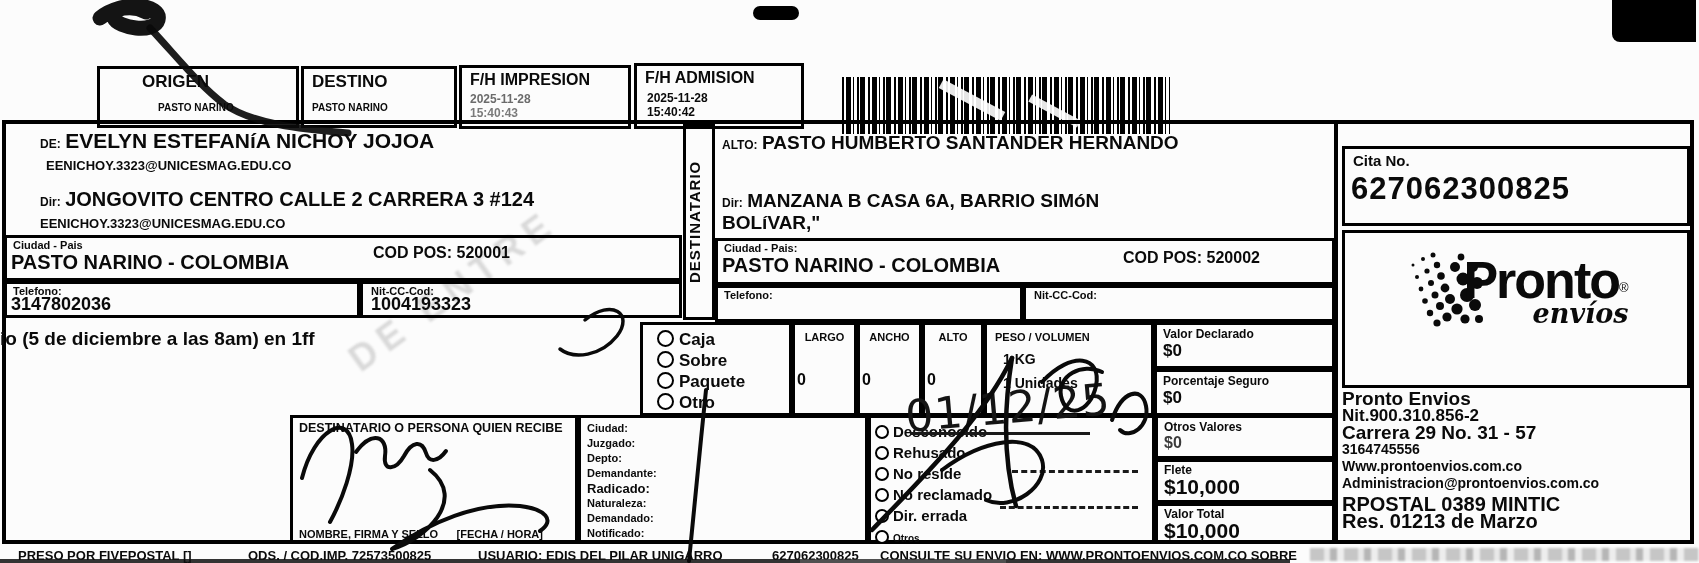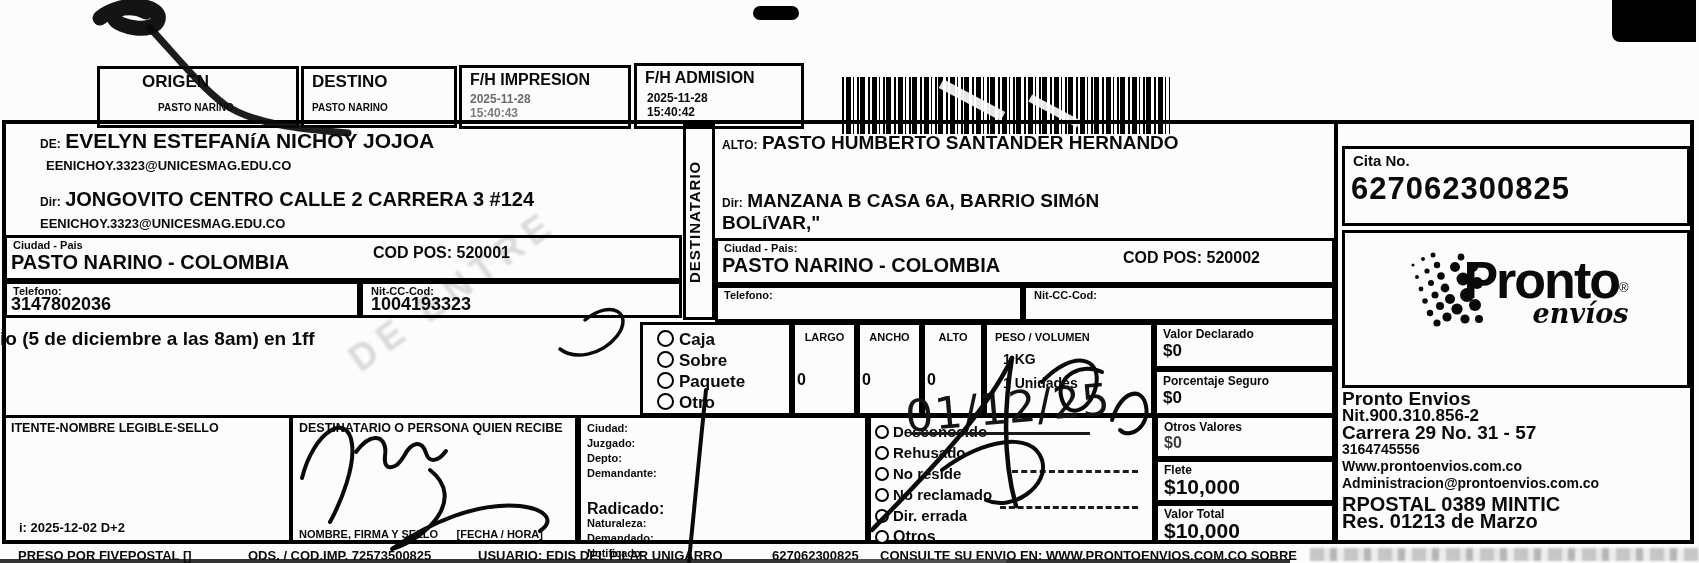--- a/index.html
+++ b/index.html
@@ -200,48 +200,44 @@
   </div>
   <div class="abs b" style="left:1154px;top:322px;width:181px;height:47px;">
     <div class="bold" style="font-size:12px;padding:2px 0 0 6px;">Valor Declarado</div>
     <div class="bold" style="font-size:17px;padding:0 0 0 6px;">$0</div>
   </div>
   <div class="abs b" style="left:1154px;top:369px;width:181px;height:47px;">
     <div class="bold" style="font-size:12px;padding:2px 0 0 6px;">Porcentaje Seguro</div>
     <div class="bold" style="font-size:17px;padding:0 0 0 6px;">$0</div>
   </div>
 
-  <div class="abs b" style="left:2px;top:415px;width:290px;height:129px;">
-    <div class="bold" style="font-size:12.5px;padding:3px 0 0 6px;">ITENTE-NOMBRE LEGIBLE-SELLO</div>
-    <div class="abs bold" style="left:14px;top:102px;font-size:13px;">i: 2025-12-02 D+2</div>
-  </div>
   <div class="abs b" style="left:290px;top:415px;width:288px;height:129px;">
     <div class="bold" style="font-size:12.5px;padding:3px 0 0 6px;">DESTINATARIO O PERSONA QUIEN RECIBE</div>
     <div class="abs" style="left:6px;top:106px;">
       <span class="bold" style="font-size:11px;">NOMBRE, FIRMA Y SELLO</span>
       <span class="bold" style="font-size:11px;margin-left:14px;">[FECHA / HORA]</span>
     </div>
   </div>
   <div class="abs b" style="left:578px;top:415px;width:290px;height:129px;padding:3px 0 0 6px;line-height:15px;">
     <div class="bold" style="font-size:11px;">Ciudad:</div>
     <div class="bold" style="font-size:11px;">Juzgado:</div>
     <div class="bold" style="font-size:11px;">Depto:</div>
     <div class="bold" style="font-size:11px;">Demandante:</div>
-    <div class="bold" style="font-size:16px;margin-top:20px;">Radicado:</div>
+    <div class="bold" style="font-size:13px;">Radicado:</div>
     <div class="bold" style="font-size:11px;">Naturaleza:</div>
     <div class="bold" style="font-size:11px;">Demandado:</div>
     <div class="bold" style="font-size:11px;">Notificado:</div>
   </div>
   <div class="abs b" style="left:868px;top:415px;width:287px;height:129px;padding:3px 0 0 4px;line-height:21px;">
     <div><span class="radio sm"></span><span class="bold" style="font-size:15px;">Desconocido</span></div>
     <div><span class="radio sm"></span><span class="bold" style="font-size:15px;">Rehusado</span></div>
     <div><span class="radio sm"></span><span class="bold" style="font-size:15px;">No reside</span></div>
     <div><span class="radio sm"></span><span class="bold" style="font-size:15px;">No reclamado</span></div>
     <div><span class="radio sm"></span><span class="bold" style="font-size:15px;">Dir. errada</span></div>
-    <div><span class="radio sm"></span><span class="bold" style="font-size:16px;">Otros</span></div>
+    <div><span class="radio sm"></span><span class="bold" style="font-size:10px;">Otros</span></div>
   </div>
   <div class="abs hline" style="left:910px;top:432px;width:180px;"></div>
   <div class="abs hdash" style="left:1012px;top:470px;width:126px;"></div>
   <div class="abs hdash" style="left:1000px;top:506px;width:138px;"></div>
 
   <div class="abs b" style="left:1155px;top:415px;width:180px;height:44px;">
     <div class="bold" style="font-size:12px;padding:2px 0 0 6px;">Otros Valores</div>
     <div class="bold fuzz" style="font-size:16px;padding:0 0 0 6px;">$0</div>
   </div>
   <div class="abs b" style="left:1155px;top:459px;width:180px;height:44px;">

